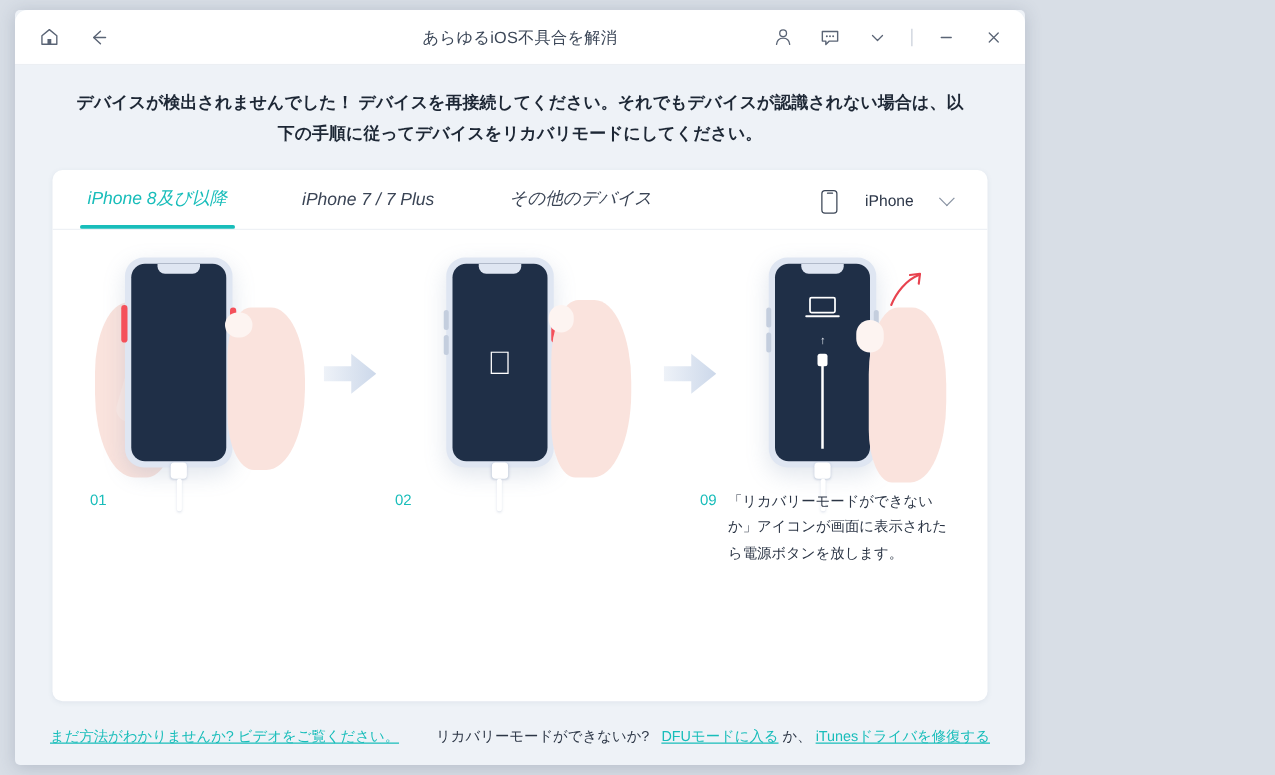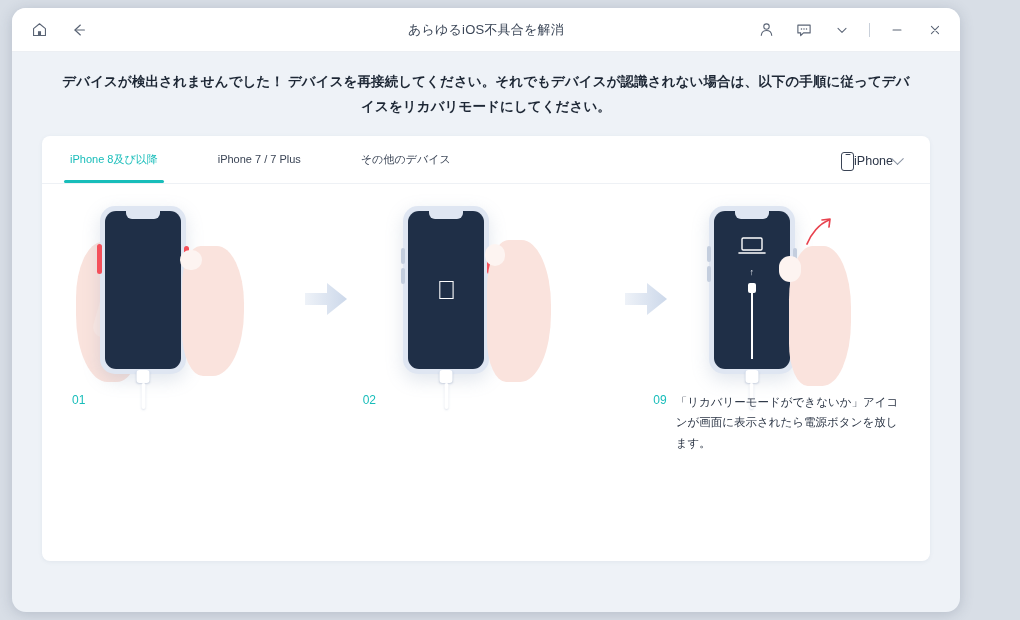--- a/index.html
+++ b/index.html
@@ -9,24 +9,24 @@
     height: 620px;
     overflow: hidden;
     background: #d8dee6;
     font-family: "Liberation Sans", "DejaVu Sans", sans-serif;
   }
 
   #app-window {
     position: absolute;
     left: 12px;
     top: 8px;
-    width: 948px;
+    width: 808px;
     height: 604px;
     background: #eef2f7;
-    border-radius: 14px;
+    border-radius: 4px;
     box-shadow: 0 2px 14px rgba(60,75,100,0.22);
     overflow: hidden;
   }
 
   
   #titlebar {
     position: relative;
     height: 44px;
     background: #ffffff;
     border-top-left-radius: 10px;
@@ -93,48 +93,49 @@
   #tabbar {
     position: relative;
     height: 48px;
     display: flex;
     align-items: center;
     padding-left: 24px;
     border-bottom: 1px solid #eef1f5;
   }
   .tab {
     position: relative;
-    font-size: 11px;
+    font-size: 14px;
     color: #3a4455;
     padding: 0 4px;
     margin-right: 52px;
     height: 48px;
     display: flex;
     align-items: center;
     cursor: pointer;
     white-space: nowrap;
+    font-style: italic;
   }
   .tab.active { color: #18bdba; }
   .tab.active::after {
     content: "";
     position: absolute;
     left: -2px; right: -2px;
     bottom: 0;
     height: 3px;
     background: #18bdba;
     border-radius: 2px;
   }
 
   #device-select {
     position: absolute;
     right: 22px;
     top: 12px;
     display: flex;
     align-items: center;
-    gap: 0;
+    gap: 22px;
     cursor: pointer;
     padding: 4px 6px;
   }
   #device-select .dev-label {
     font-size: 12.5px;
     color: #2c3648;
   }
   .phone-glyph {
     width: 13px; height: 19px;
     border: 1.4px solid #3a4455;
@@ -522,14 +523,26 @@
       <div class="caption">
         <span class="step-num">02</span>
       </div>
       <div class="caption">
         <span class="step-num">09</span>
         <span class="step-text"><span>「リカバリーモードができないか」アイコンが画面に表示されたら電源ボタンを放します。</span></span>
       </div>
     </div>
   </div>
 
+  <div id="footer">
+    <div id="footer-left">
+      <span class="tlink">まだ方法がわかりませんか? ビデオをご覧ください。</span>
+    </div>
+    <div id="footer-right">
+      <span>リカバリーモードができないか?</span>
+      <span>&nbsp;</span>
+      <span class="tlink">DFUモードに入る</span>
+      <span>か、</span>
+      <span class="tlink">iTunesドライバを修復する</span>
+    </div>
+  </div>
 
 </div>
 
 </body></html>

